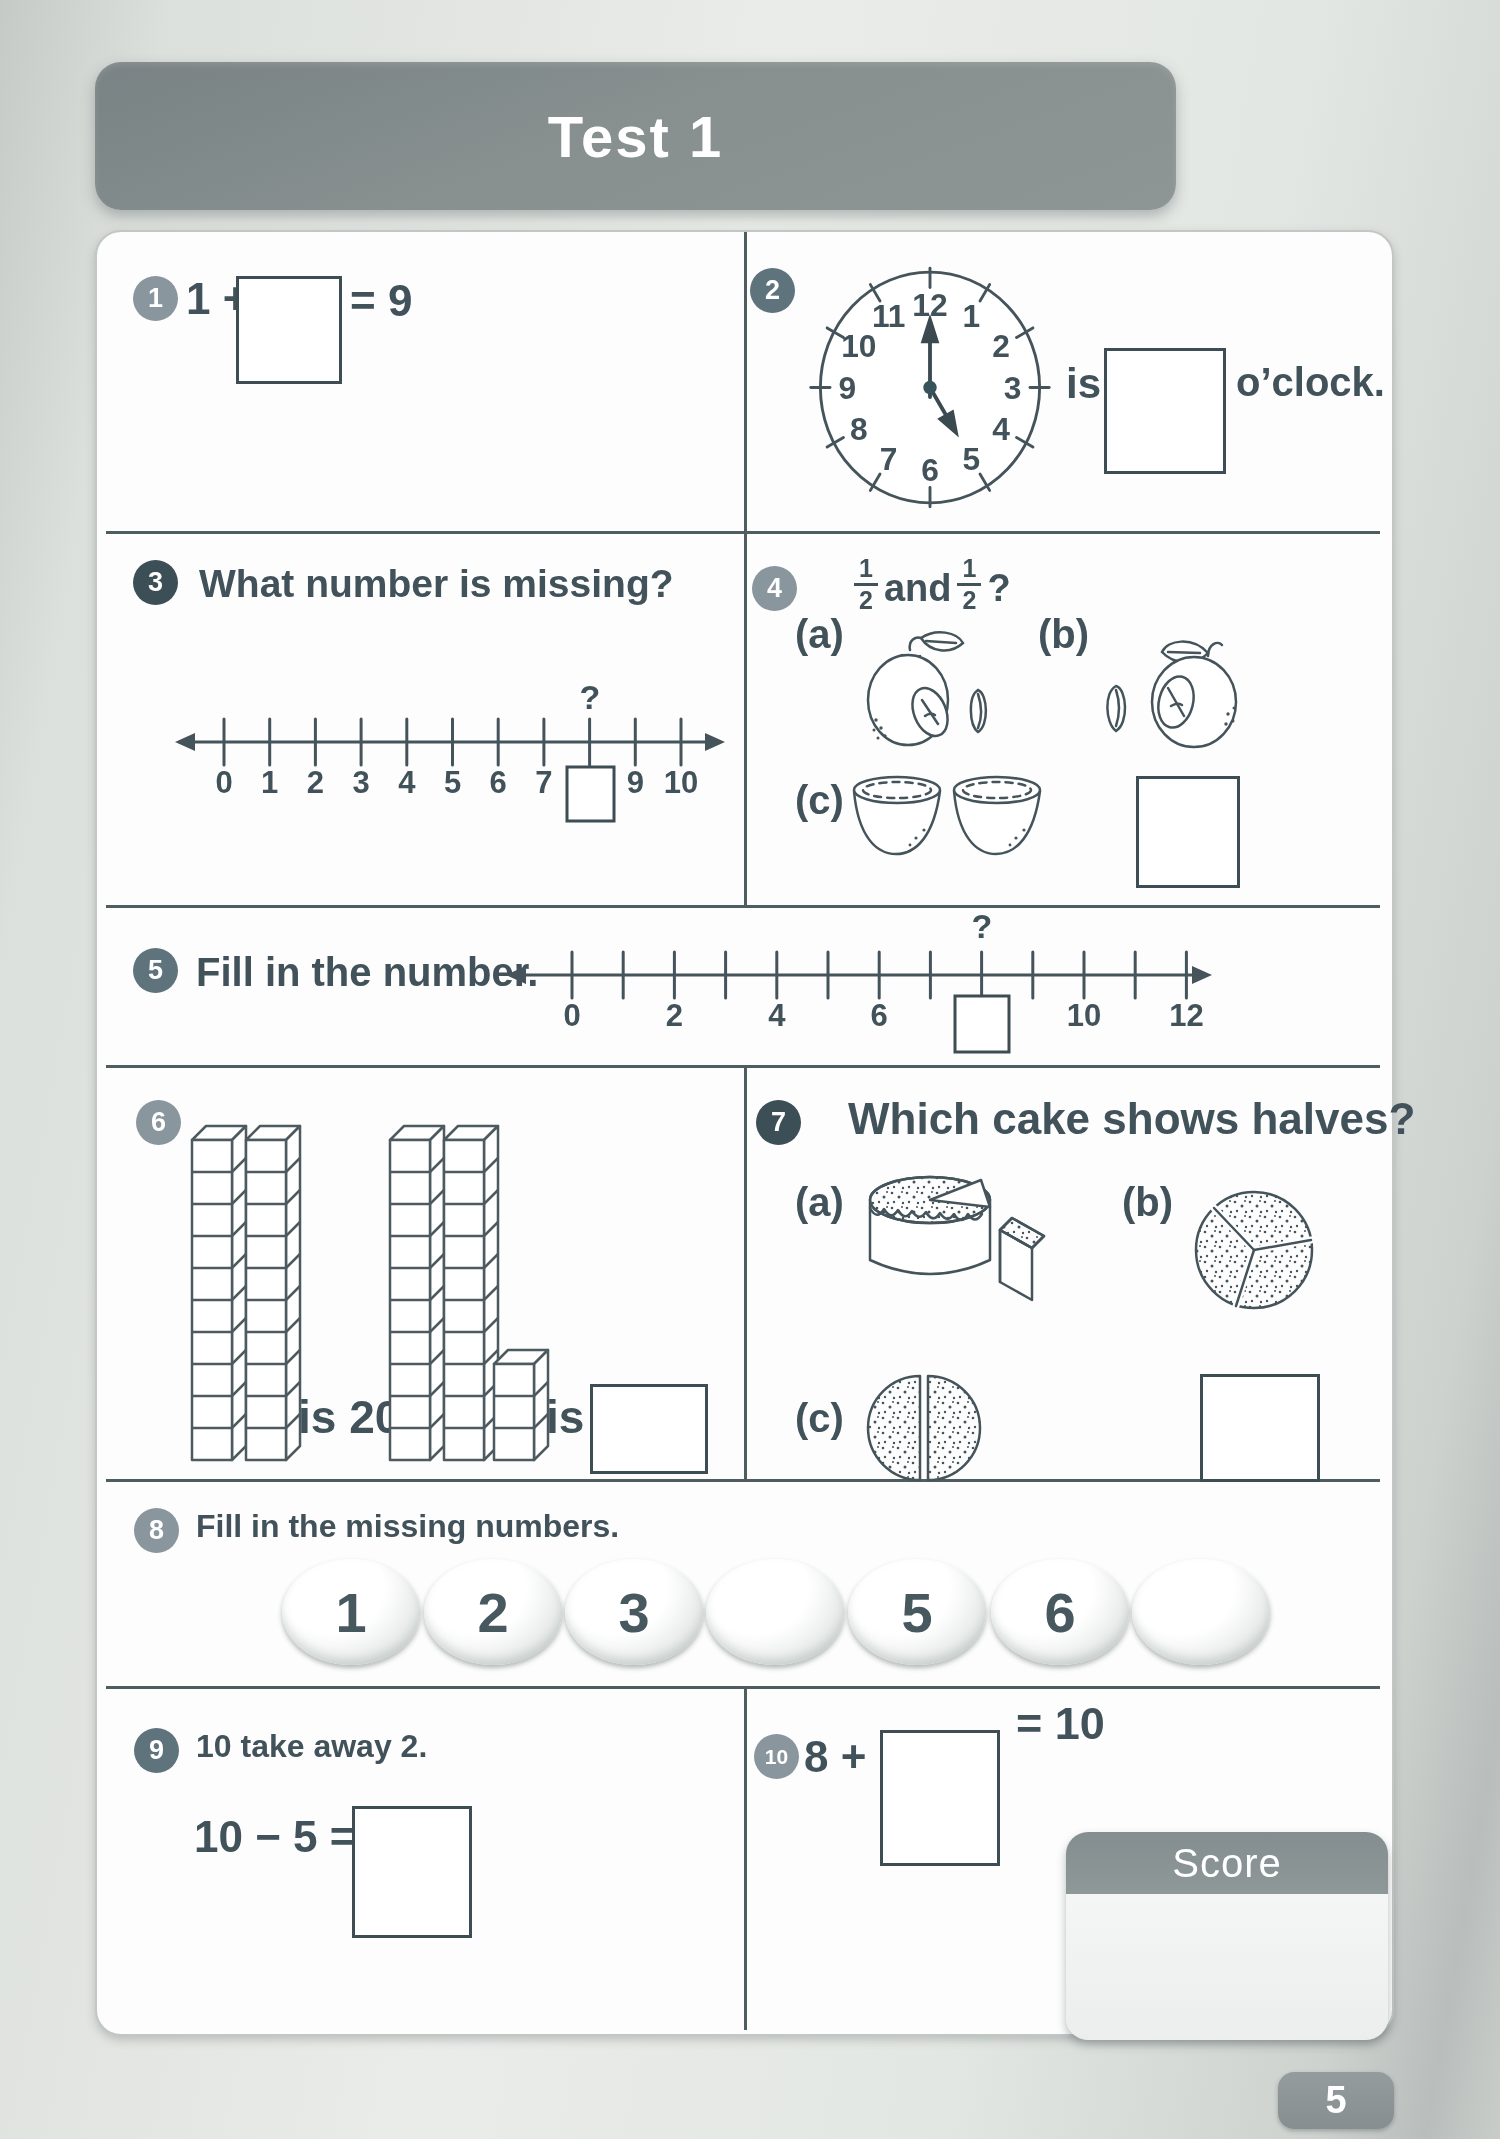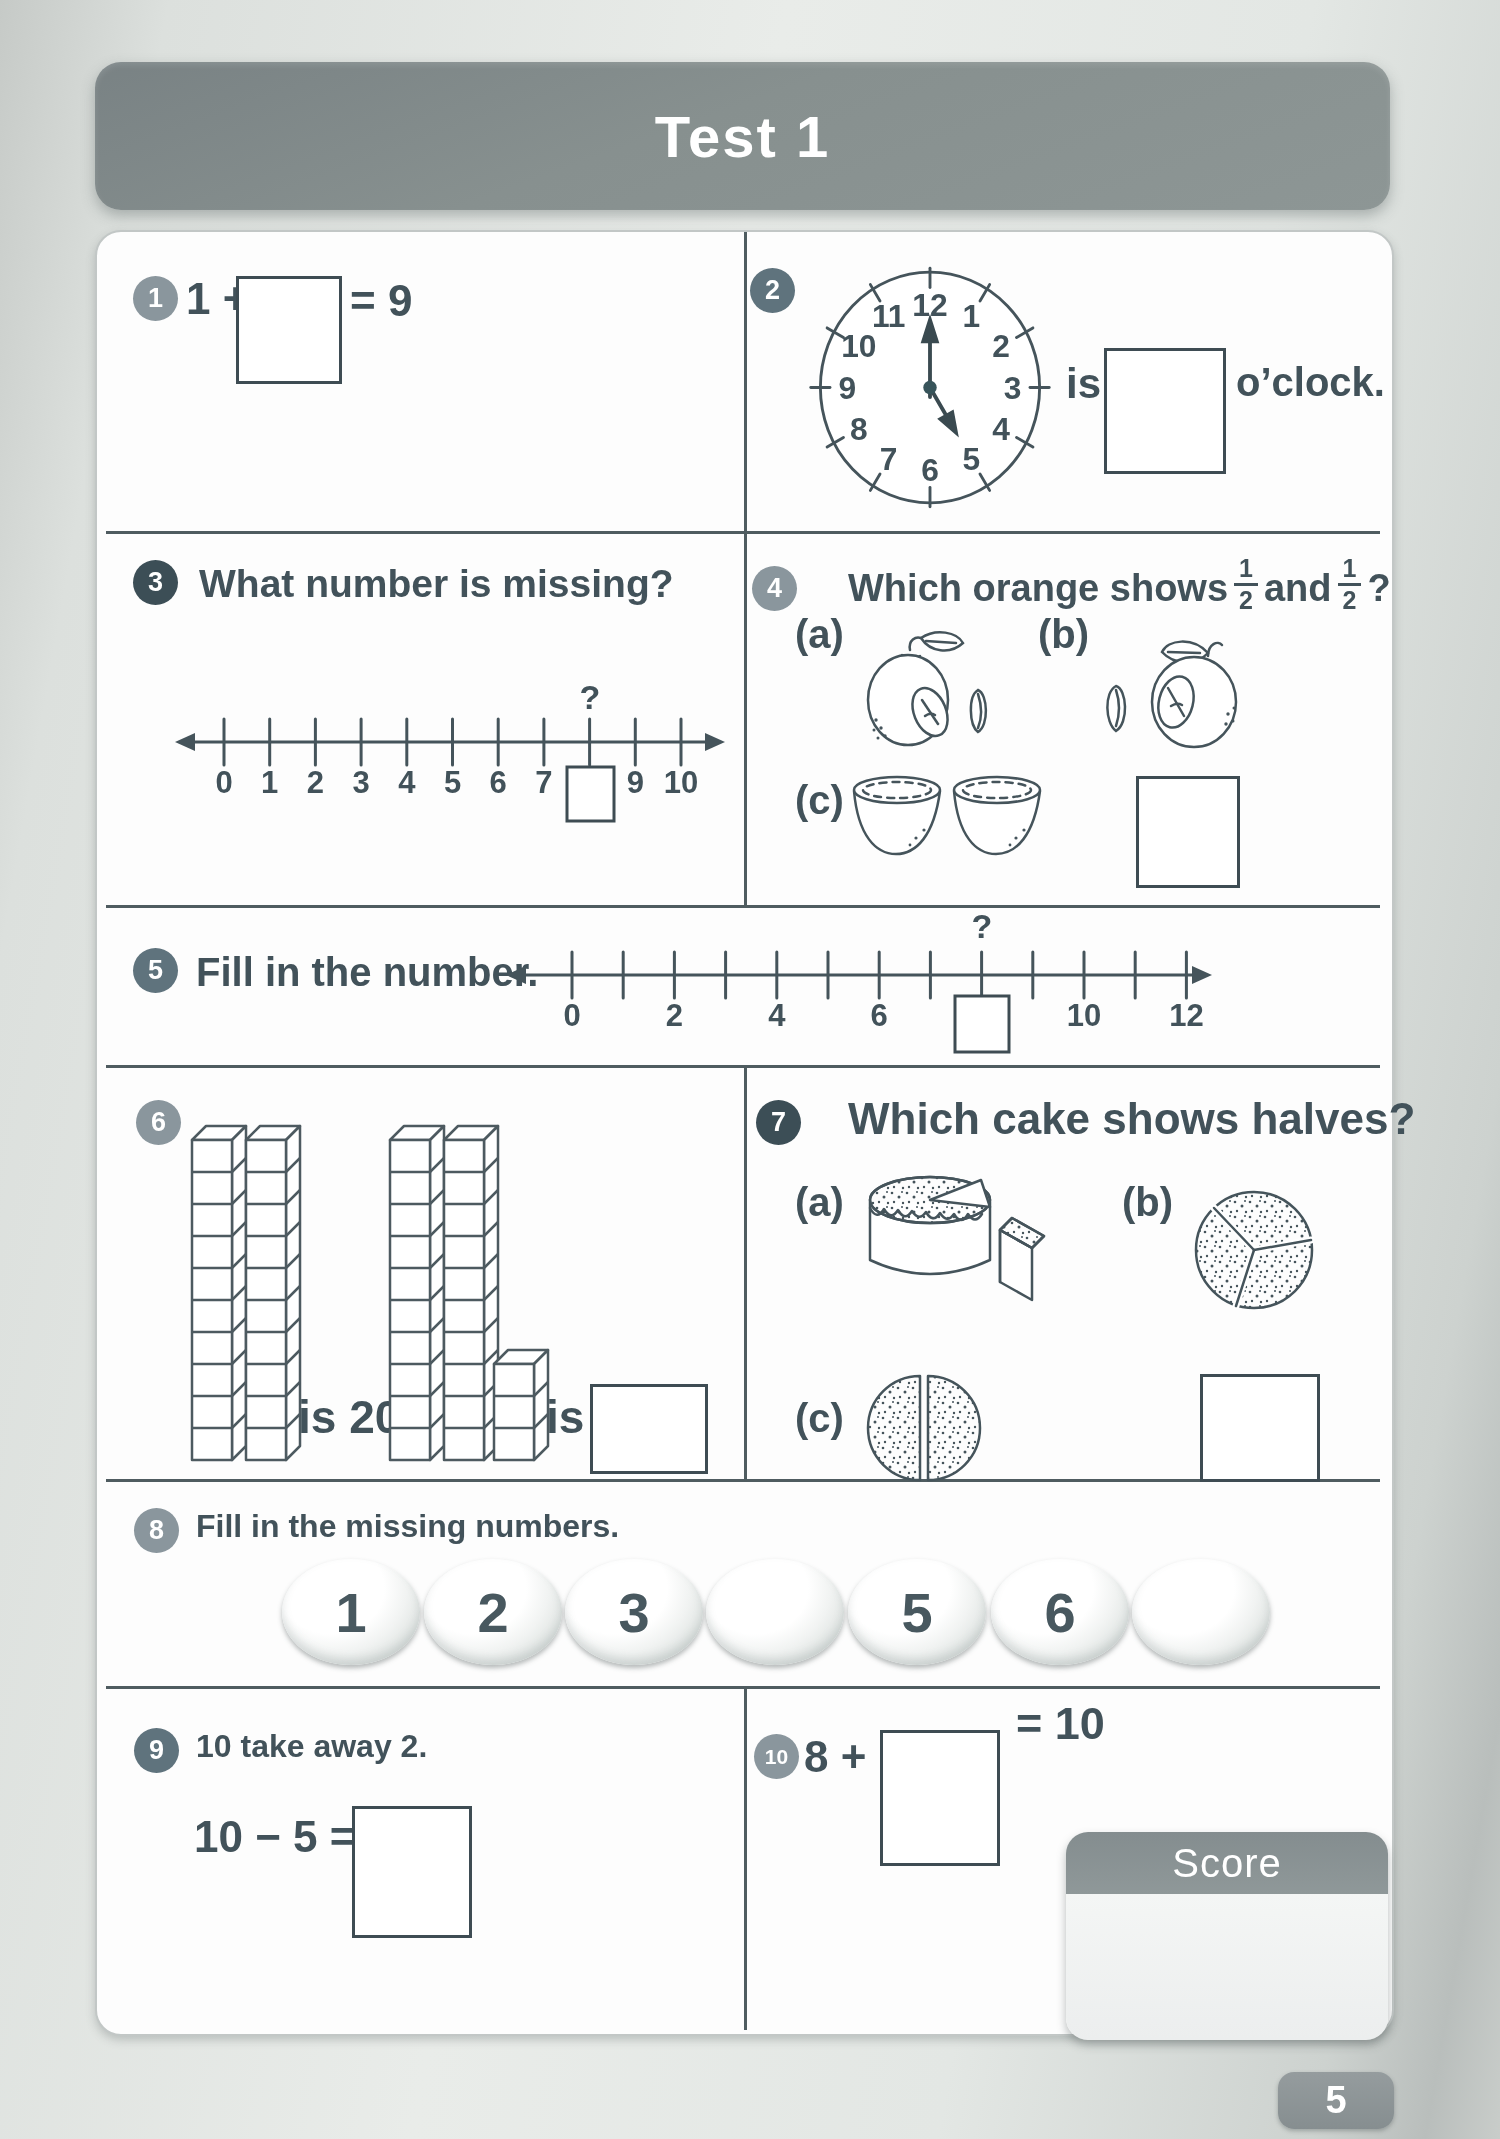--- a/index.html
+++ b/index.html
@@ -1,20 +1,20 @@
 <!DOCTYPE html>
 <html><head>
 <meta charset="utf-8">
 <style>
   html,body{margin:0;padding:0;}
   body{width:1500px;height:2139px;font-family:"Liberation Sans",sans-serif;}
   .page{position:relative;width:1500px;height:2139px;overflow:hidden;
         background:linear-gradient(100deg,#c6cac7 0%,#dce0dd 9%,#e9ece9 42%,#e3e7e4 70%,#cdd2cf 90%,#b9bebc 96%,#c9cdca 100%);}
   
-  .banner{position:absolute;left:95px;top:62px;width:1295px;height:148px;border-radius:26px;
+  .banner{position:absolute;left:95px;top:62px;width:1081px;height:148px;border-radius:26px;
           background:linear-gradient(160deg,#798284 0%,#87908f 45%,#8d9695 100%);
           box-shadow:0 6px 14px rgba(70,80,80,.35), inset 0 3px 6px rgba(255,255,255,.12);
           display:flex;align-items:center;justify-content:center;}
   .banner span{color:#ffffff;font-size:58px;font-weight:bold;letter-spacing:2px;}
   
   .panel{position:absolute;left:95px;top:230px;width:1295px;height:1802px;background:#fdfdfd;
          border:2px solid #c2c7c6;border-radius:26px;box-shadow:0 4px 10px rgba(90,100,100,.30);}
   .hdiv{position:absolute;left:106px;width:1274px;height:3px;background:#4f5c60;}
   .vdiv{position:absolute;left:744px;width:3px;background:#4f5c60;}
   
@@ -159,21 +159,20 @@
         <text x="470.3" y="118">9</text>
         <text x="516" y="118">10</text>
       </g>
       <rect x="402" y="92" width="47" height="54" fill="#ffffff" stroke="#3e4c53" stroke-width="3"></rect>
     </svg>
   </div>
 
   <div>
     <div class="badge light" style="left:752px;top:566px">4</div>
     <div class="promptrow" style="left:848px;top:560px;height:56px;font-size:38px">
-      <span>Which orange shows</span>
       <span class="frac">
         <span class="fn">1</span>
         <span class="fd">2</span>
       </span>
       <span>and</span>
       <span class="frac">
         <span class="fn">1</span>
         <span class="fd">2</span>
       </span>
       <span>?</span>

